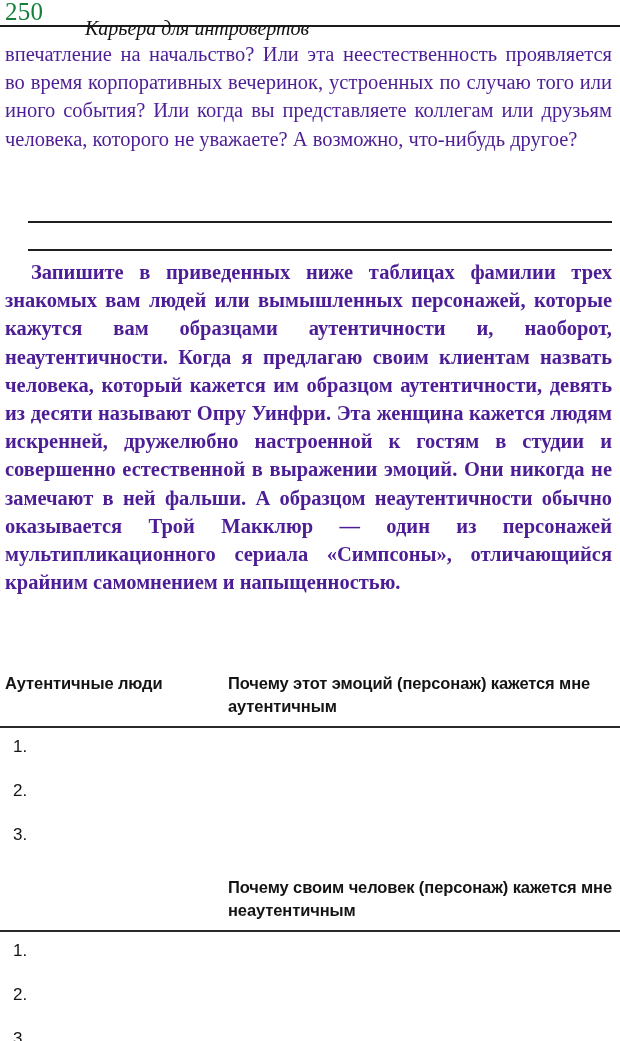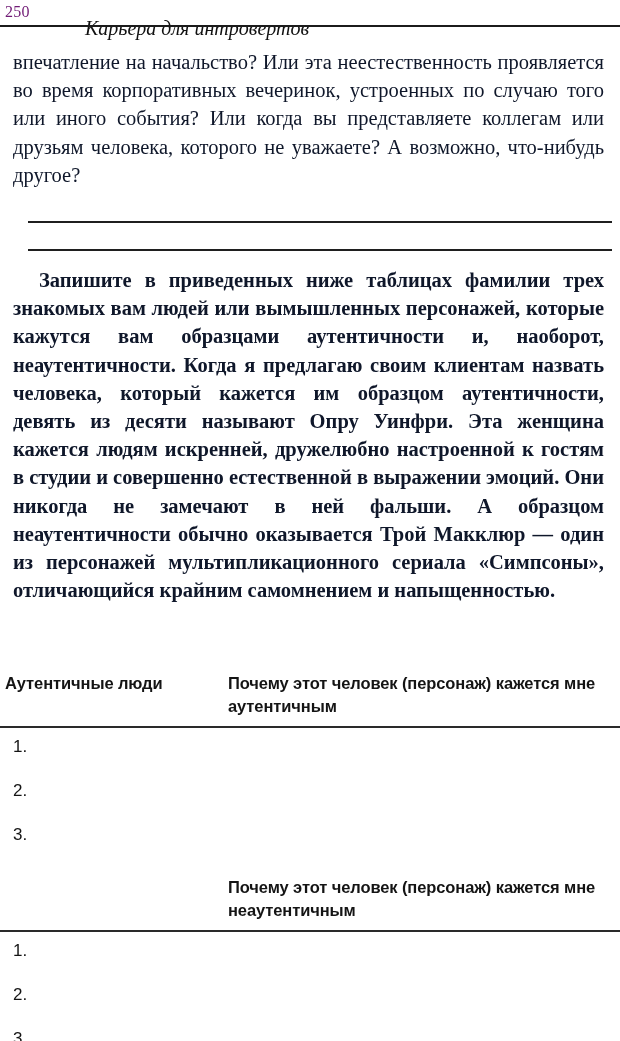--- a/index.html
+++ b/index.html
@@ -30,24 +30,24 @@
     position: absolute;
     left: 0; top: 0;
     width: 620px;
     height: 28px;
   }
   .folio {
     position: absolute;
     left: 5px;
     top: 0px;
     font-family: "Liberation Serif", "DejaVu Serif", serif;
-    font-size: 16px;
+    font-size: 25px;
     line-height: 24px;
     letter-spacing: 0.2px;
-    color: #701a75;
+    color: #15803d;
   }
   .head-title {
     position: absolute;
     left: 85px;
     top: 16px;
     font-family: "Liberation Serif", "DejaVu Serif", serif;
     font-style: italic;
     font-size: 20px;
     line-height: 24px;
     color: #111111;
@@ -63,26 +63,26 @@
   }
 
   
   .body-col {
     position: absolute;
     left: 5px;
     top: 40px;
     width: 607px;
   }
   p.para {
-    margin: 8px;
+    margin: 0;
     text-align: justify;
     text-justify: inter-word;
     font-size: 20.5px;
     line-height: 28.2px;
-    color: #0f172a;
+    color: #4c1d95;
     hyphens: manual;
   }
   p.para.indent {
     text-indent: 26px;
   }
 
   
   .write-lines {
     position: absolute;
     left: 0;
@@ -182,42 +182,42 @@
     <div class="write-line l2"></div>
   </div>
 
   <div class="body-col" style="top:258px;font-weight:bold;">
     <p class="para indent">Запишите в приведенных ниже таблицах фамилии трех знакомых вам людей или вымышленных персонажей, которые кажутся вам образцами аутентичности и, наоборот, неаутентичности. Когда я предлагаю своим клиентам назвать человека, который кажется им образцом аутентичности, девять из десяти называют Опру Уинфри. Эта женщина кажется людям искренней, дружелюбно настроенной к гостям в студии и совершенно естественной в выражении эмоций. Они никогда не замечают в ней фальши. А образцом неаутентичности обычно оказывается Трой Макклюр — один из персонажей мультипликационного сериала «Симпсоны», отличающийся крайним самомнением и напыщенностью.</p>
   </div>
 
   <div class="table-block" style="top:672px;">
     <div class="tbl-head">
       <div class="col-a">Аутентичные люди</div>
-      <div class="col-b">Почему этот человек (персонаж) кажется мне аутентичным</div>
+      <div class="col-b">Почему этот эмоций (персонаж) кажется мне аутентичным</div>
     </div>
     <div class="tbl-rule" style="top:54px;"></div>
     <div class="tbl-rows" style="top:58px;">
       <div class="tbl-row">
         <span class="row-num">1.</span>
         <span class="row-cell"></span>
       </div>
       <div class="tbl-row">
         <span class="row-num">2.</span>
         <span class="row-cell"></span>
       </div>
       <div class="tbl-row">
         <span class="row-num">3.</span>
         <span class="row-cell"></span>
       </div>
     </div>
   </div>
 
   <div class="table-block" style="top:876px;">
     <div class="tbl-head">
-      <div class="col-b">Почему этот человек (персонаж) кажется мне неаутентичным</div>
+      <div class="col-b">Почему своим человек (персонаж) кажется мне неаутентичным</div>
     </div>
     <div class="tbl-rule" style="top:54px;"></div>
     <div class="tbl-rows" style="top:58px;">
       <div class="tbl-row">
         <span class="row-num">1.</span>
         <span class="row-cell"></span>
       </div>
       <div class="tbl-row">
         <span class="row-num">2.</span>
         <span class="row-cell"></span>

